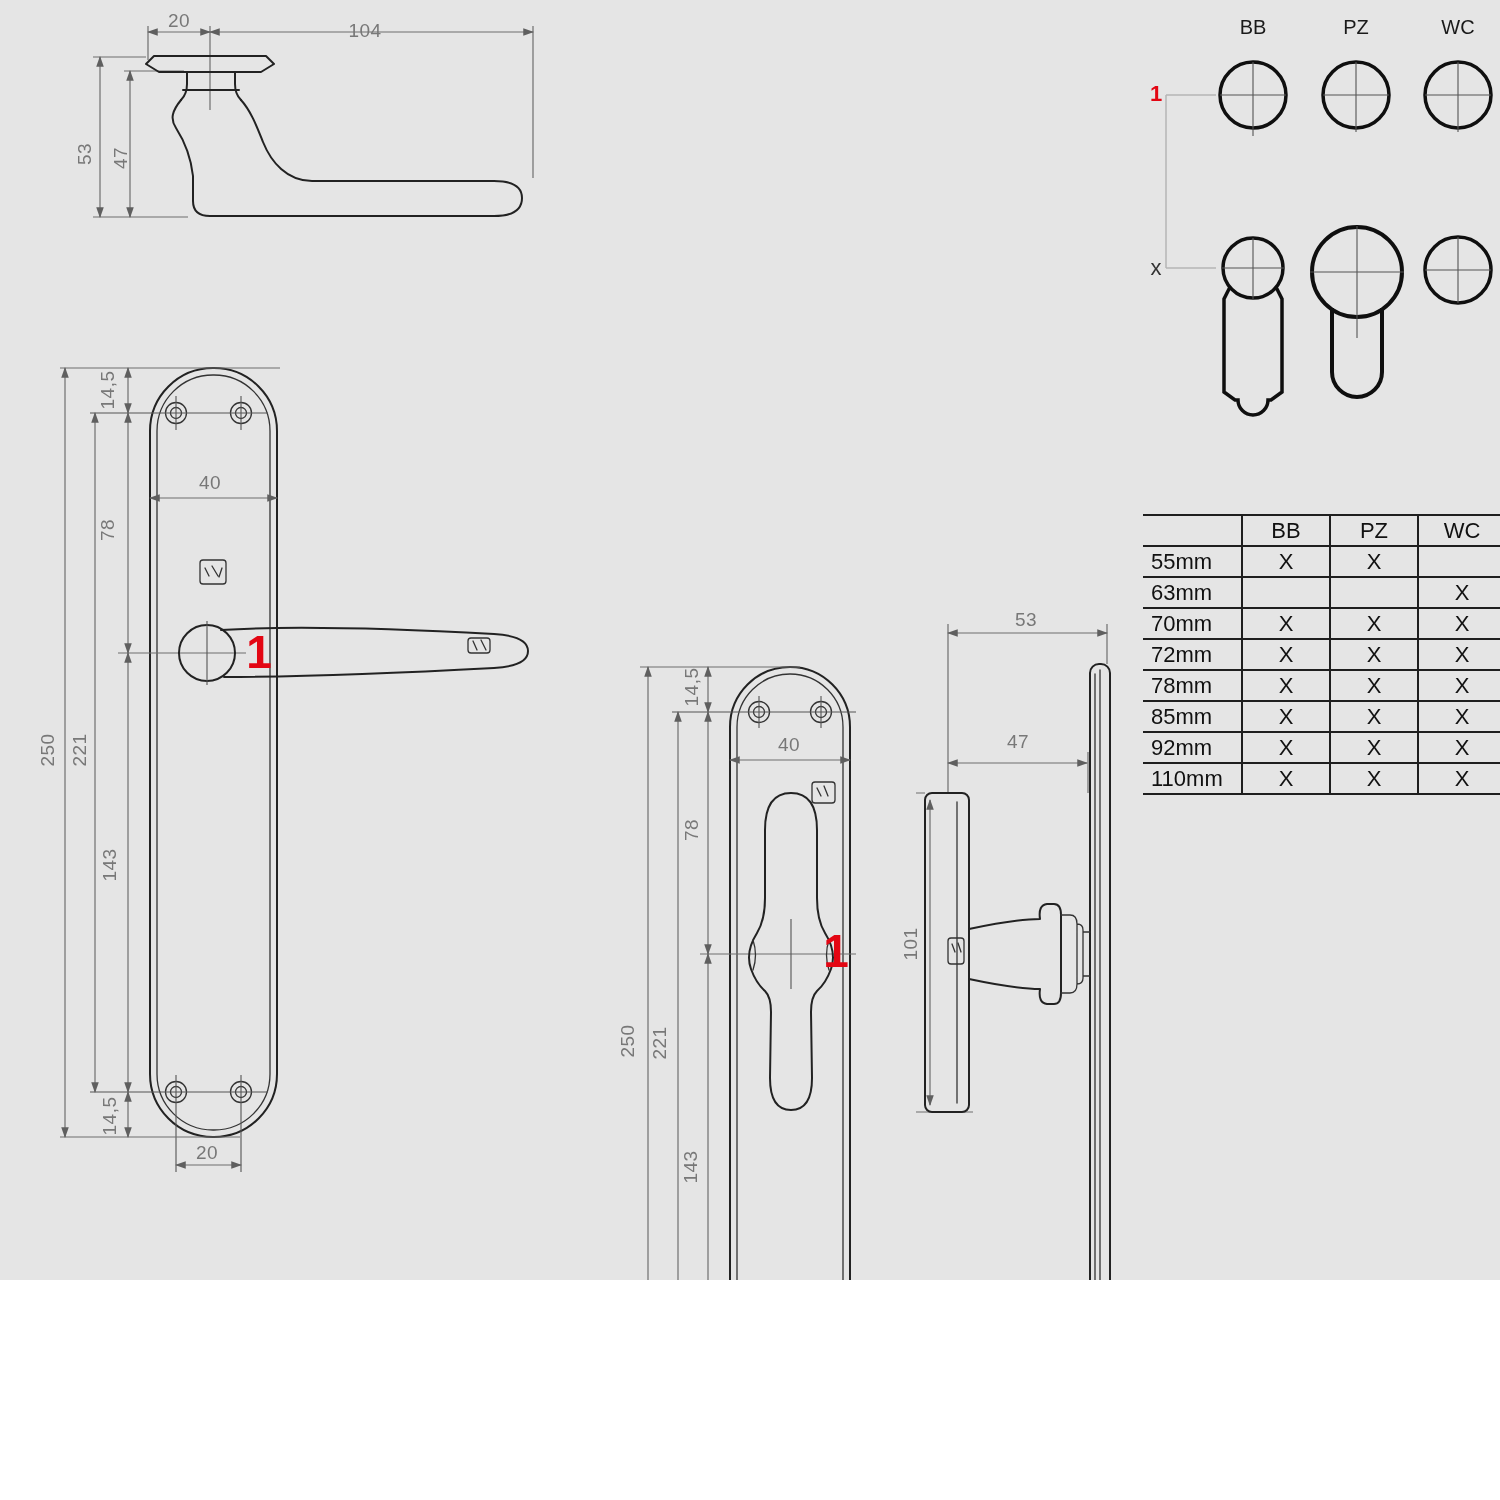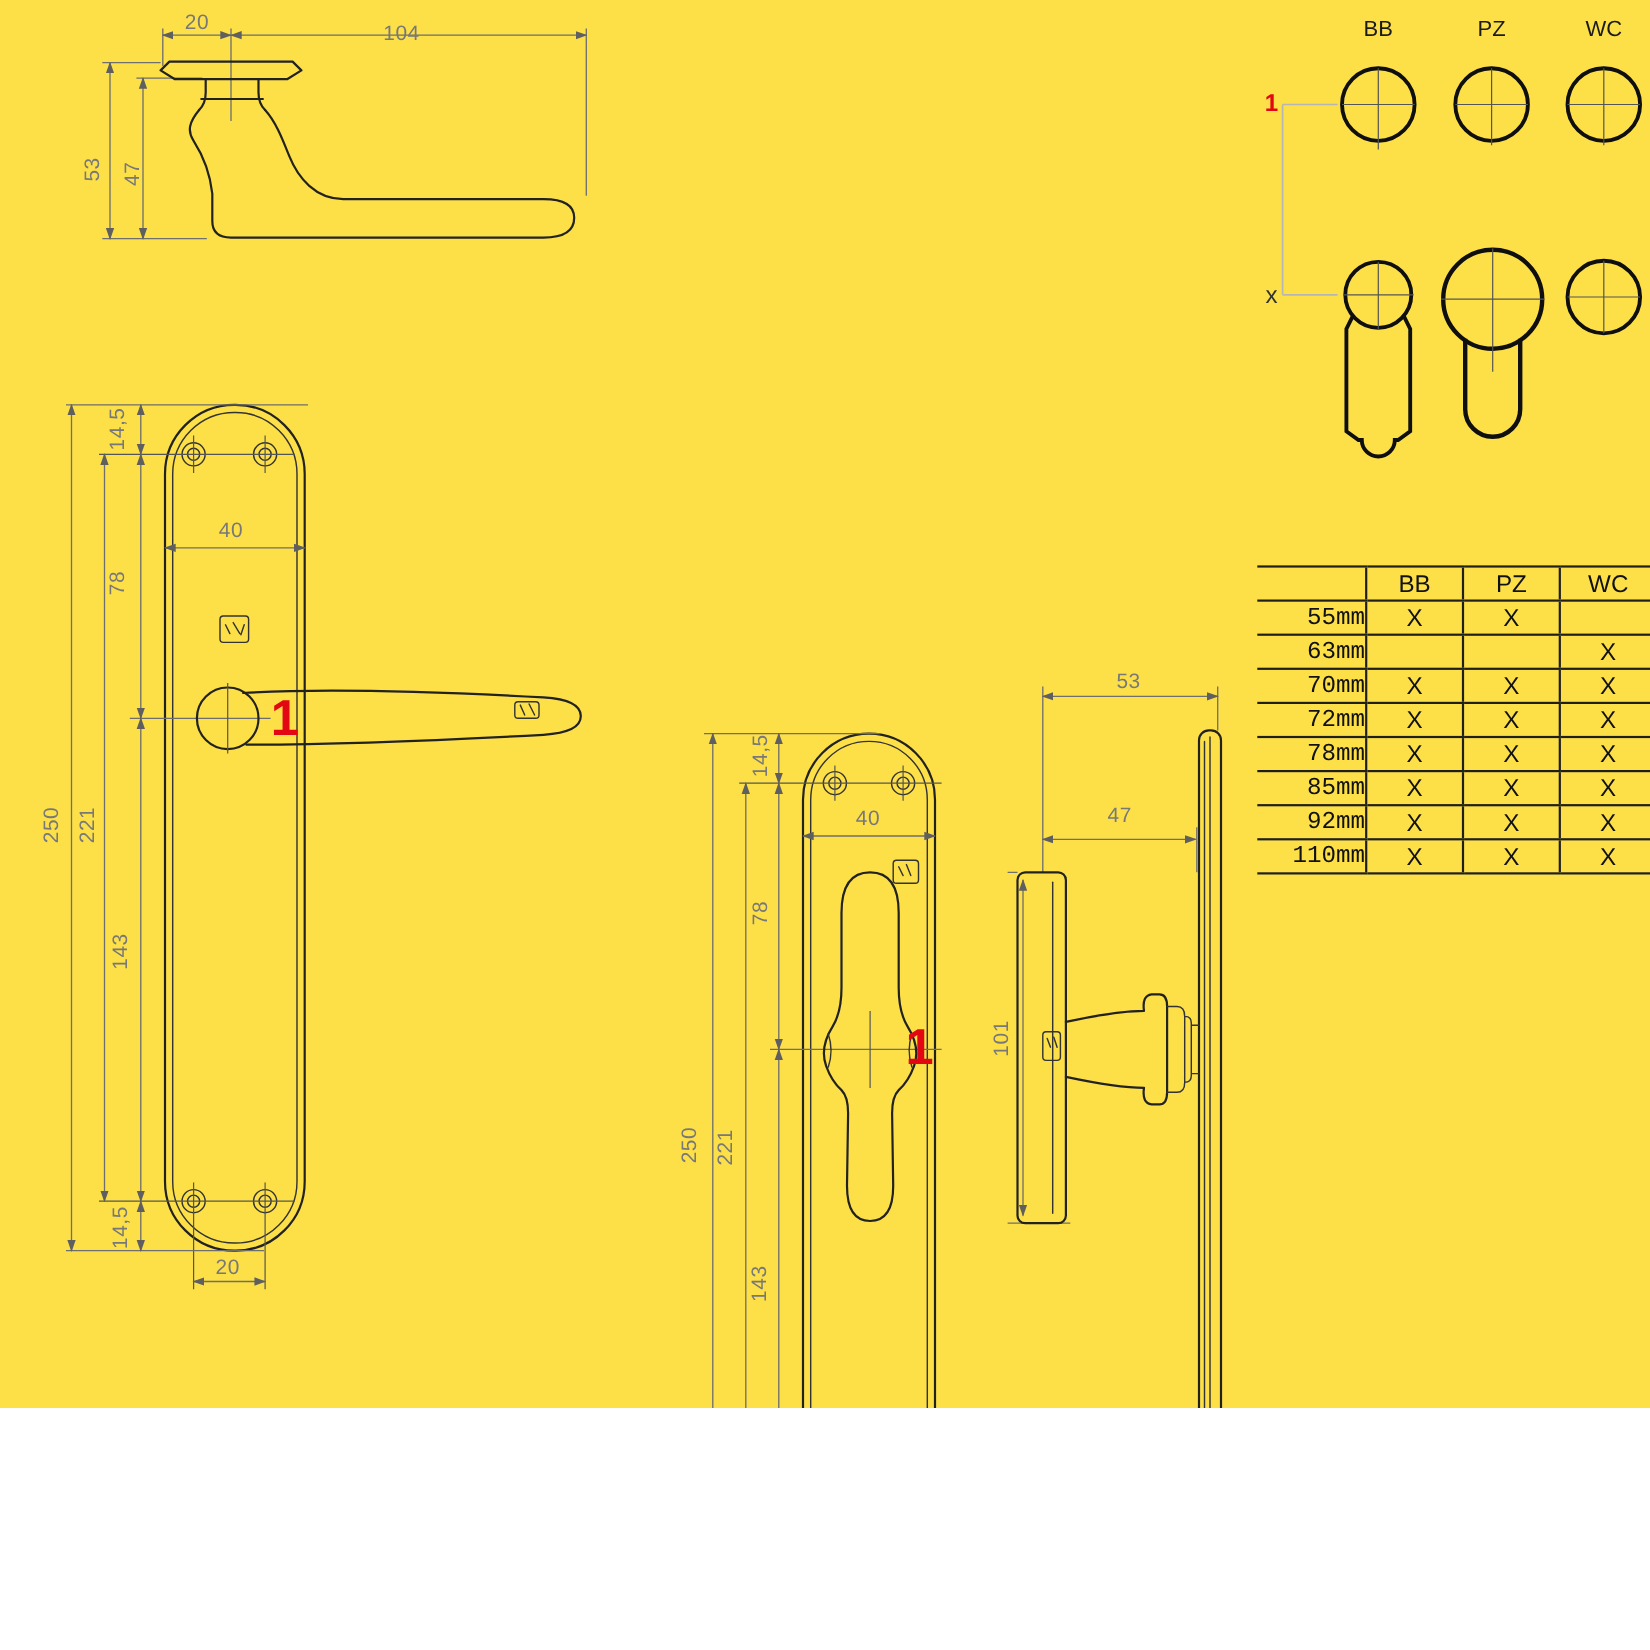--- a/index.html
+++ b/index.html
@@ -1,16 +1,16 @@
 <!DOCTYPE html>
 <html style="--red: #e30613;"><head>
 <meta charset="utf-8">
 <style>
   html,body{margin:0;padding:0;background:#fff;}
-  .stage{position:relative;width:1500px;height:1280px;background:#fde047;overflow:hidden;
+  .stage{position:relative;width:1500px;height:1280px;background:#e5e5e5;overflow:hidden;
          font-family:"Liberation Sans",sans-serif;}
   svg.draw{position:absolute;left:0;top:0;}
   .obj{stroke:#222;stroke-width:2;fill:none;stroke-linecap:round;stroke-linejoin:round;}
   .obj2{stroke:#333;stroke-width:1.3;fill:none;stroke-linecap:round;}
   .dimln{stroke:#6e6e6e;stroke-width:1.2;fill:none;}
   .cross{stroke:#555;stroke-width:1.1;fill:none;}
   .bracket{stroke:#b5b5b5;stroke-width:1.5;fill:none;}
   .thick{stroke:#0f0f0f;stroke-width:3.5;fill:none;}
   .thick4{stroke:#0f0f0f;stroke-width:4;fill:none;}
   .dim{position:absolute;color:#787878;font-size:19px;white-space:nowrap;
@@ -20,21 +20,21 @@
             line-height:1;transform:translate(-50%,-50%);}
   .legend-label{position:absolute;color:#1a1a1a;font-size:20px;transform:translate(-50%,-50%);}
   .legend-num{position:absolute;color:var(--red,#e30613);font-size:22px;font-weight:bold;
               transform:translate(-50%,-50%);}
   .legend-x{position:absolute;color:#333;font-size:22px;transform:translate(-50%,-50%);}
   table.size-table{position:absolute;left:1143px;top:514px;border-collapse:collapse;
                    color:#111;font-size:22px;}
   table.size-table td{border-bottom:2px solid #1f1f1f;height:29px;min-width:86px;
                       text-align:center;padding:0;}
   table.size-table tr:first-child td{border-top:2px solid #1f1f1f;}
-  table.size-table td:first-child{min-width:90px;text-align:right;padding-left:8px;font-family:Liberation Mono, monospace;}
+  table.size-table td:first-child{min-width:90px;text-align:left;padding-left:8px;}
   table.size-table td + td{border-left:2px solid #1f1f1f;}
 </style>
 </head>
 <body>
 
 <div class="stage">
 
   <svg class="draw" width="1500" height="1500" viewBox="0 0 1500 1500">
     <defs>
       <marker id="ah" viewBox="0 0 10 10" refX="9" refY="5" markerWidth="9" markerHeight="9" orient="auto-start-reverse">

